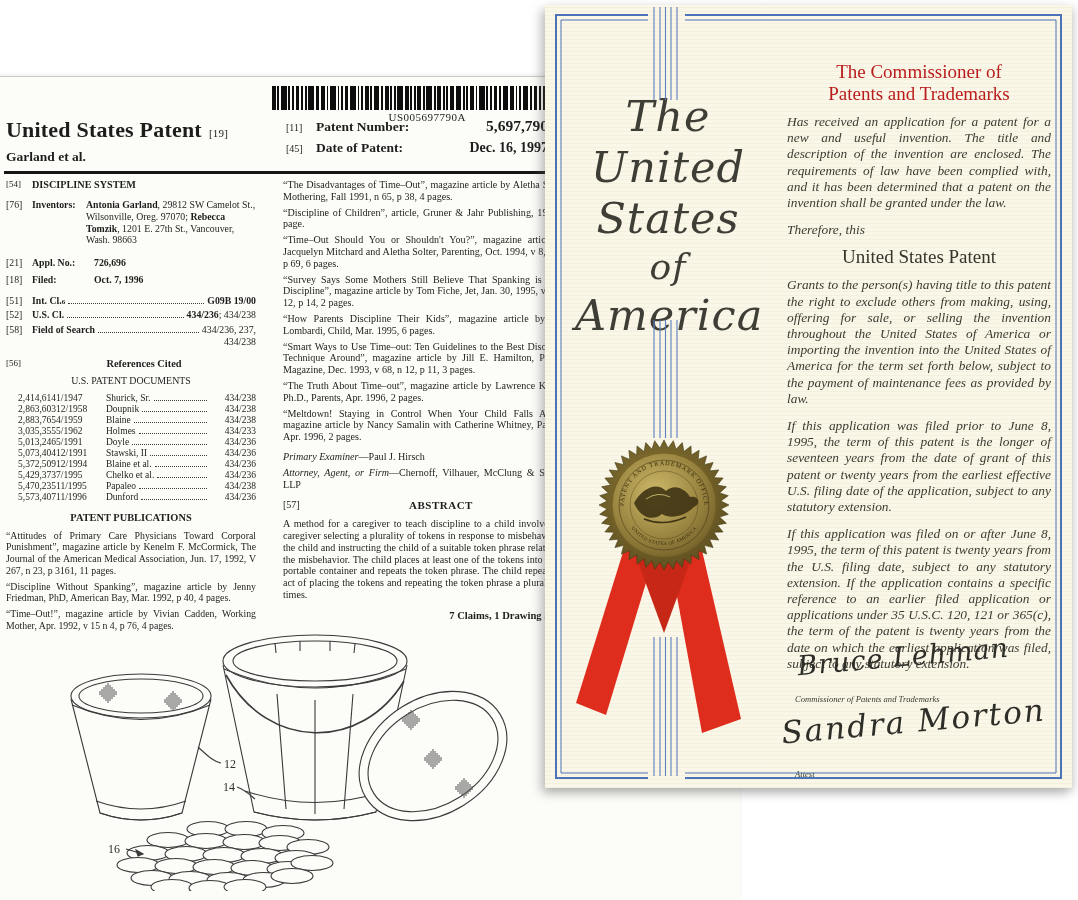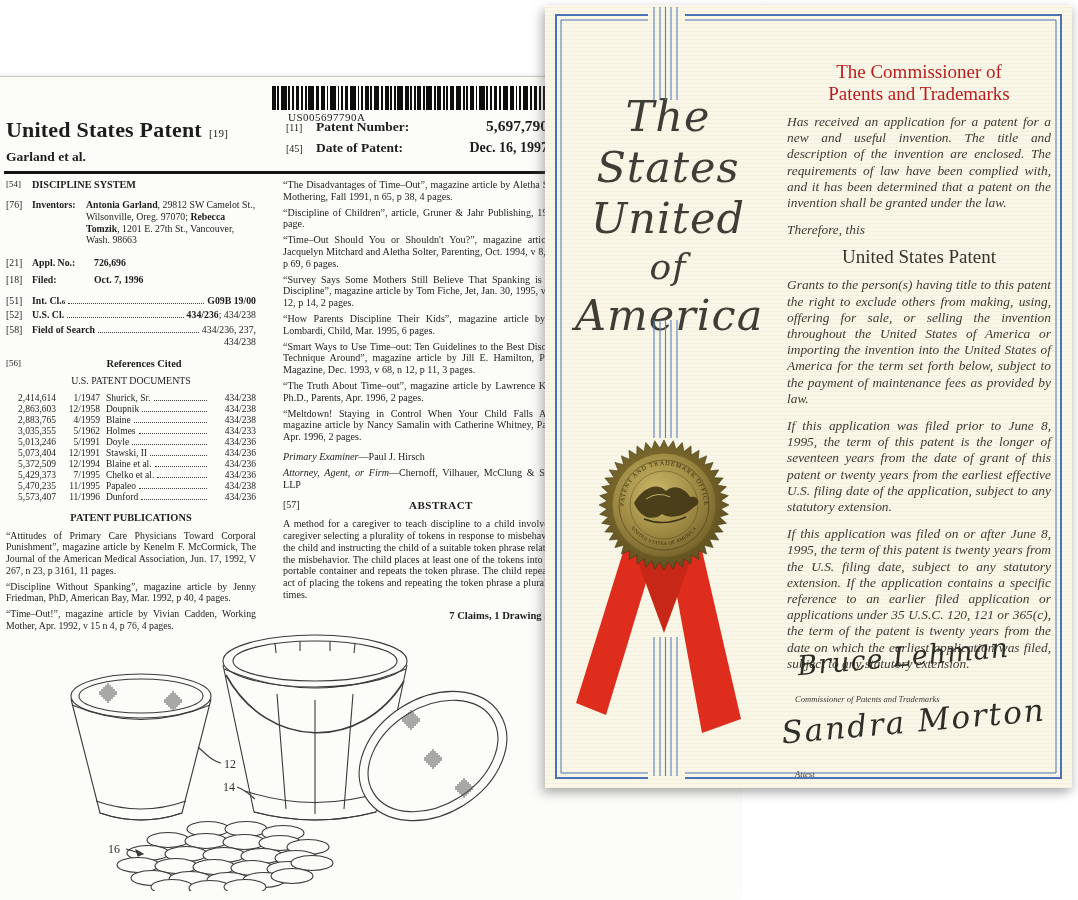--- a/index.html
+++ b/index.html
@@ -4,21 +4,21 @@
 <style>
   html,body{margin:0;padding:0;background:#ffffff;}
   #stage{position:relative;width:1078px;height:900px;background:#ffffff;overflow:hidden;
          font-family:"Liberation Serif","DejaVu Serif",serif;color:#1d1d1b;}
 
   
   .page{position:absolute;left:-20px;top:76px;width:760px;height:824px;background:#fcfcf9;
         border-top:1px solid #c9c9c2;box-shadow:0 -2px 4px rgba(0,0,0,.06);}
   .barcode{position:absolute;left:292px;top:9px;height:24px;display:flex;align-items:stretch;}
   .barcode b{display:block;background:#0d0d0d;height:100%;}
-  .barcode-label{position:absolute;left:308px;top:34px;width:210px;text-align:left;
+  .barcode-label{position:absolute;left:276px;top:34px;width:210px;text-align:right;
                  font-size:11px;letter-spacing:.5px;}
   .p-title{position:absolute;left:26px;top:40px;font-size:22px;font-weight:bold;letter-spacing:.2px;}
   .p-title .bracket{font-size:11px;font-weight:normal;margin-left:7px;}
   .p-party{position:absolute;left:26px;top:72px;font-size:13.5px;font-weight:bold;}
   .rule{position:absolute;left:24px;top:94px;width:716px;height:2.5px;background:#161616;}
   .hdr-right{position:absolute;left:306px;top:40px;width:262px;}
   .hdr-row{display:flex;align-items:baseline;margin-bottom:5px;}
   .hdr-row .bracket{font-size:10px;width:30px;}
   .hdr-label{font-size:13.5px;font-weight:bold;}
   .hdr-val{margin-left:auto;font-size:15.5px;font-weight:bold;}
@@ -37,21 +37,21 @@
   .cls-row{display:grid;grid-template-columns:26px 1fr;margin-bottom:3px;}
   .cls-line{display:flex;align-items:baseline;font-weight:bold;}
   .cls-line .norm{font-weight:normal;}
   .leader{flex:1 1 auto;border-bottom:1px dotted #3c3c3c;margin:0 3px 2px 3px;min-width:8px;}
   .fos-wrap{text-align:right;}
   .center-head{text-align:center;font-weight:bold;font-size:10.4px;margin:9px 0 5px 0;}
   .center-sub{text-align:center;font-size:9.9px;margin-bottom:6px;}
   .refs{margin-bottom:2px;}
   .ref-row{display:flex;align-items:baseline;font-size:9.5px;line-height:1.16;}
   .ref-row .rn{width:50px;text-align:right;}
-  .ref-row .rd{width:44px;text-align:right;}
+  .ref-row .rd{width:44px;}
   .ref-row .rnm{margin-left:6px;white-space:nowrap;}
   .ref-row .rc{width:46px;text-align:right;}
   .pub{margin:0 0 4px 0;text-align:justify;}
   .pub i{font-style:italic;}
   .exam{margin-top:8px;}
   .abs-head{display:grid;grid-template-columns:30px 1fr;margin:9px 0 6px 0;}
   .abs-title{text-align:center;font-weight:bold;font-size:11px;letter-spacing:.5px;}
   .claims{font-weight:bold;text-align:right;font-size:10.6px;margin-top:9px;}
   .figure{position:absolute;left:60px;top:524px;}
 
@@ -415,22 +415,22 @@
         <text x="183" y="190">14</text>
         <text x="68" y="252">16</text>
       </g>
     </svg>
   </div>
 
   <div class="cert">
 
     <div class="script-title" id="script-title">
         <div class="sw">The</div>
+        <div class="sw">United</div>
         <div class="sw">States</div>
-        <div class="sw">United</div>
         <div class="sw sw-small">of</div>
         <div class="sw">America</div>
       </div>
 
     <div class="cert-col">
       <div class="c-head">
         <div>The Commissioner of</div>
         <div>Patents and Trademarks</div>
       </div>
       <p class="c-para">Has received an application for a patent for a new and useful invention. The title and description of the invention are enclosed. The requirements of law have been complied with, and it has been determined that a patent on the invention shall be granted under the law.</p>

